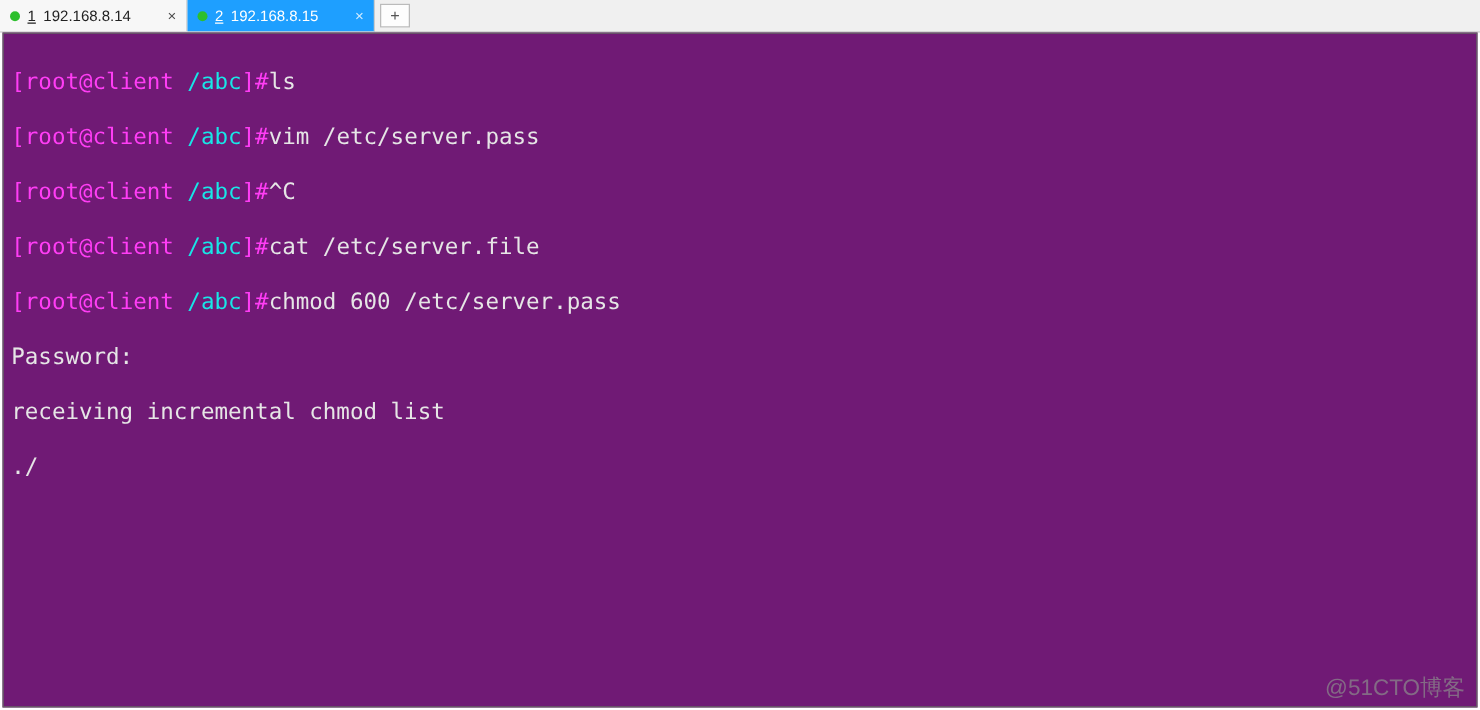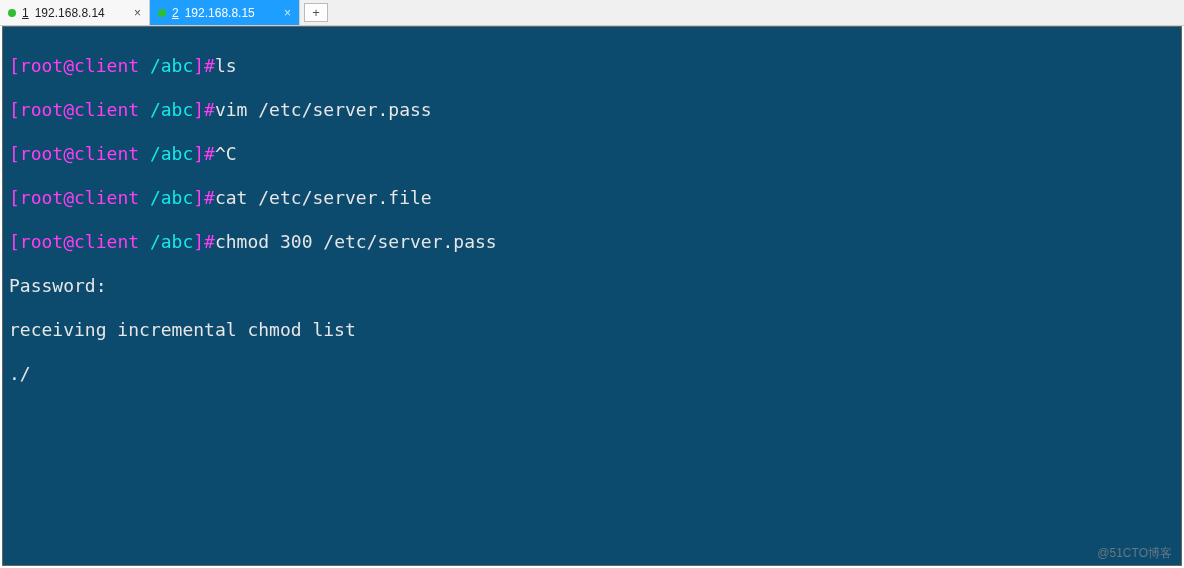--- a/index.html
+++ b/index.html
@@ -56,39 +56,39 @@
     border: 1px solid #bbb;
     margin: 3px 4px;
     background: #fdfdfd;
     color: #555;
     font-size: 13px;
     line-height: 1;
   }
   .terminal {
     position: absolute;
     top: 26px; left: 2px; right: 2px; bottom: 2px;
-    background: #0c4a6e;
+    background: #701a75;
     color: #e6e6e6;
     font-size: 18px;
     line-height: 22px;
     padding: 6px 6px;
     border: 1px solid #666;
     white-space: pre;
     overflow: hidden;
   }
   .magenta { color: #ff3df5; }
   .cyan    { color: #18e7e7; }
   .white   { color: #e6e6e6; }
   .line { display: block; }
   .watermark {
     position: absolute;
     right: 12px; bottom: 6px;
     color: #8c8c8c;
     font-family: Arial, sans-serif;
-    font-size: 12px;
+    font-size: 18px;
     opacity: .7;
   }
 </style>
 </head>
 <body>
 
 <div class="tab-bar">
   <div class="tab inactive">
     <span class="dot"></span>
     <span class="num">1</span>
@@ -102,21 +102,21 @@
     <span class="close">×</span>
   </div>
   <div class="add-tab">+</div>
 </div>
 
 <div class="terminal">
 <span class="line"><span class="magenta">[</span><span class="magenta">root@client </span><span class="cyan">/abc</span><span class="magenta">]#</span><span class="white">ls</span></span>
 <span class="line"><span class="magenta">[</span><span class="magenta">root@client </span><span class="cyan">/abc</span><span class="magenta">]#</span><span class="white">vim /etc/server.pass</span></span>
 <span class="line"><span class="magenta">[</span><span class="magenta">root@client </span><span class="cyan">/abc</span><span class="magenta">]#</span><span class="white">^C</span></span>
 <span class="line"><span class="magenta">[</span><span class="magenta">root@client </span><span class="cyan">/abc</span><span class="magenta">]#</span><span class="white">cat /etc/server.file</span></span>
-<span class="line"><span class="magenta">[</span><span class="magenta">root@client </span><span class="cyan">/abc</span><span class="magenta">]#</span><span class="white">chmod 300 /etc/server.pass</span></span>
+<span class="line"><span class="magenta">[</span><span class="magenta">root@client </span><span class="cyan">/abc</span><span class="magenta">]#</span><span class="white">chmod 600 /etc/server.pass</span></span>
 <span class="line white">Password: </span>
 <span class="line white">receiving incremental chmod list</span>
 <span class="line white">./</span>
 <span class="line white"> </span>
 
 
 
 
 
 </div>

